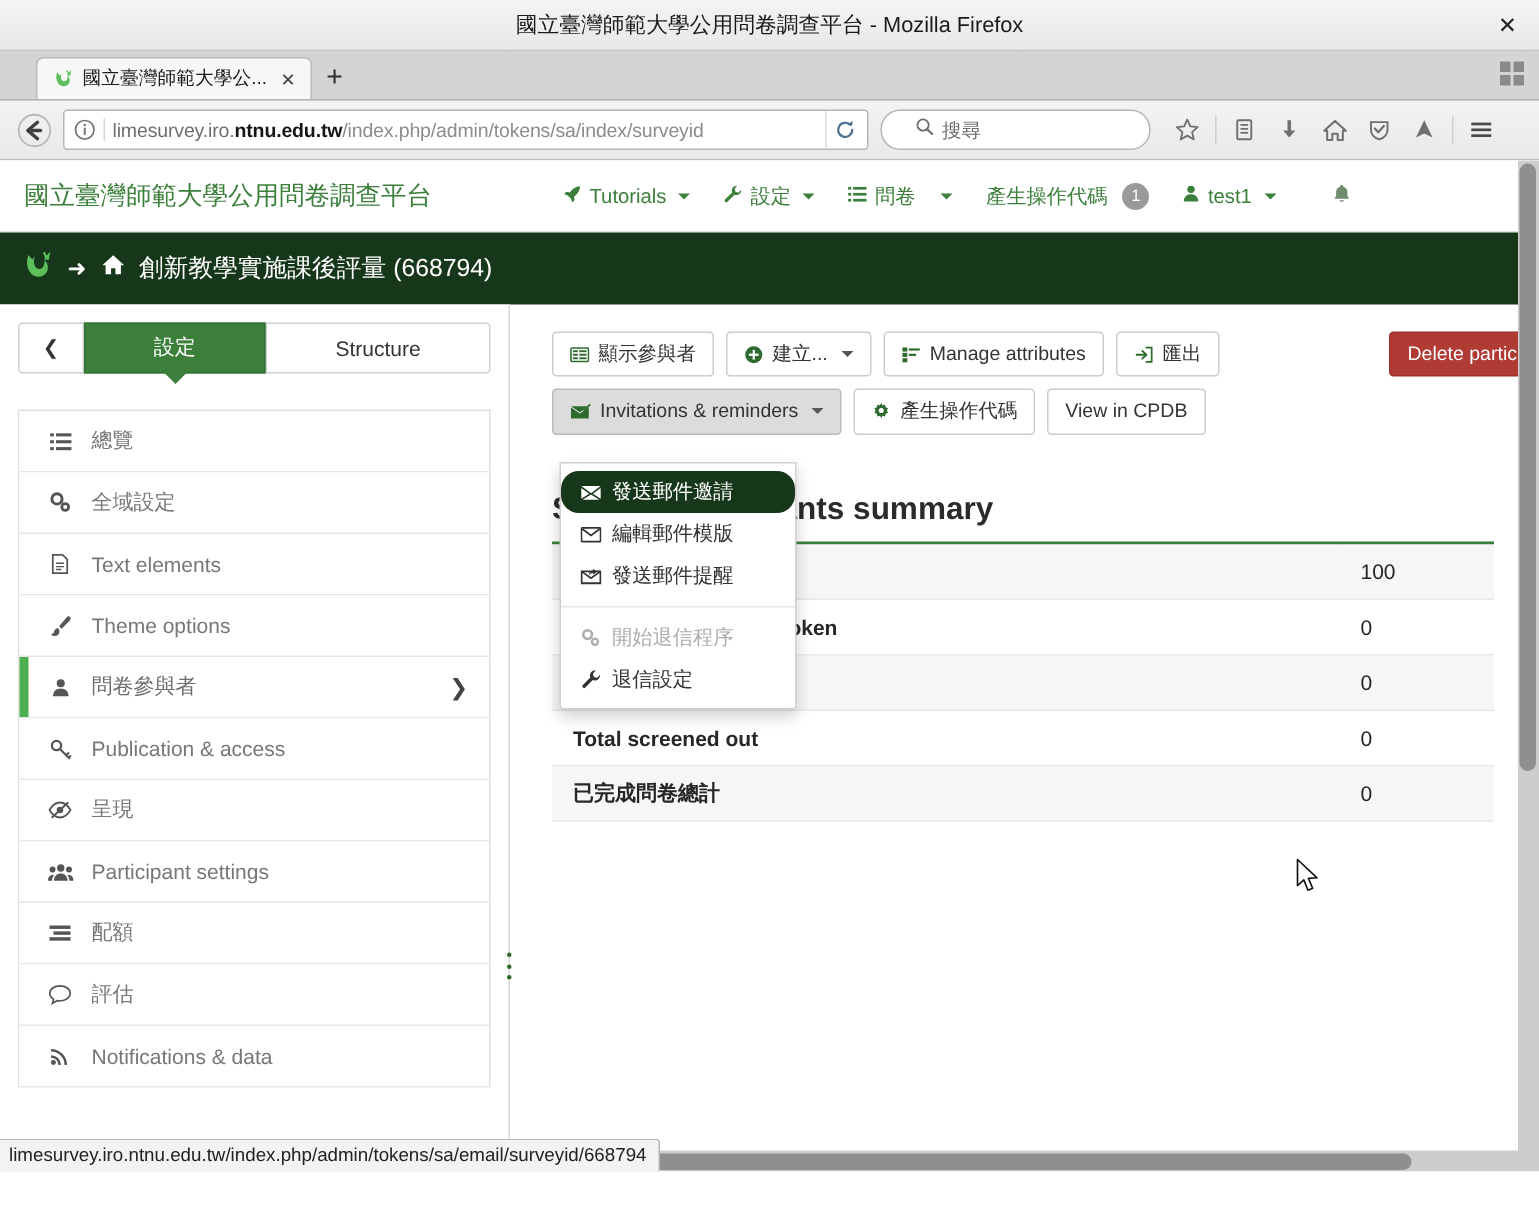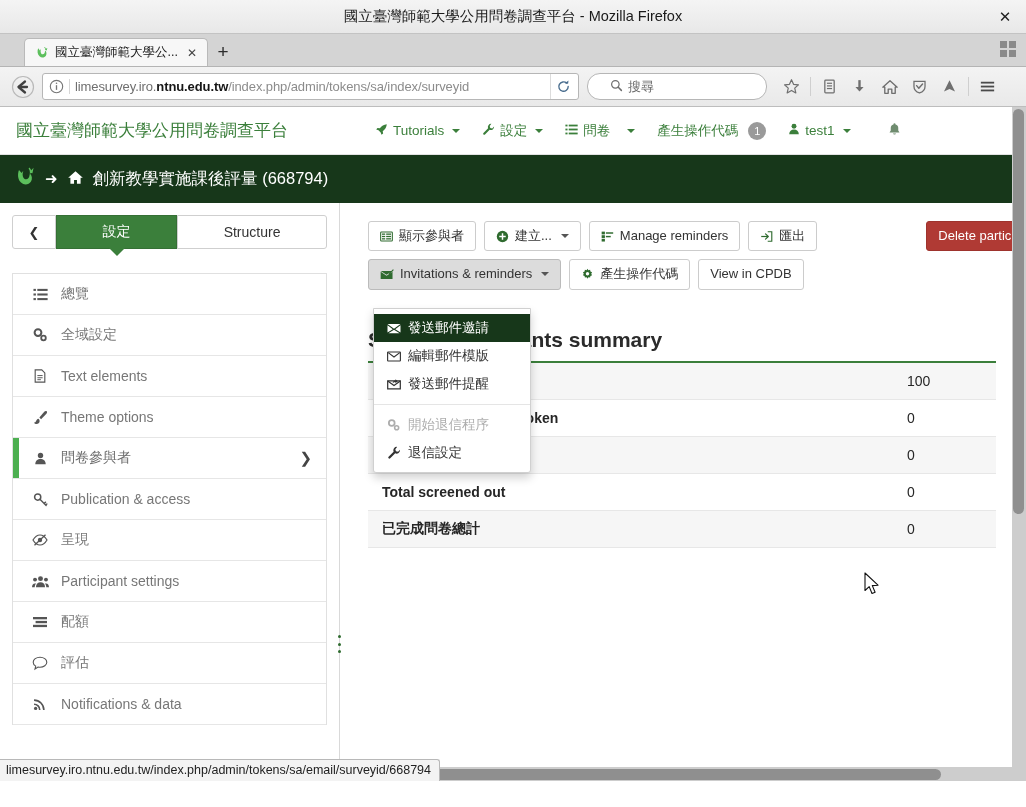--- a/index.html
+++ b/index.html
@@ -250,21 +250,21 @@
     border-radius: 0 0 3px 3px;
     box-shadow: 0 5px 10px rgba(0,0,0,.18);
     padding: 5px 0;
     z-index: 40;
   }
   .dd-item {
     display: flex; align-items: center; gap: 7px;
     padding: 5px 10px 5px 12px;
     font-size: 13.5px; color: #333; cursor: pointer; white-space: nowrap;
   }
-  .dd-item.highlight { background: #17371a; color: #fff; }
+  .dd-item.highlight { background: #17371a; color: #fff; border-radius: 12px; }
   .dd-item.disabled { color: #adadad; cursor: default; }
   .dd-item .ddi { width: 15px; display: inline-flex; justify-content: center; }
   .dd-divider { height: 1px; background: #e5e5e5; margin: 6px 0; }
 
   .cursor-arrow {
     position: absolute; left: 495px; top: 313px; z-index: 60;
     pointer-events: none;
   }
 
   .main-heading {
@@ -691,21 +691,21 @@
         <div class="btn">
           <span class="bi">
             <svg width="13" height="13" viewBox="0 0 16 16">
               <rect x="0.8" y="2" width="4" height="3.4" fill="#2f6b2f"></rect>
               <rect x="6" y="2.8" width="9" height="1.8" fill="#2f6b2f"></rect>
               <rect x="0.8" y="6.4" width="4" height="3.4" fill="#2f6b2f"></rect>
               <rect x="6" y="7.2" width="6" height="1.8" fill="#2f6b2f"></rect>
               <rect x="0.8" y="10.8" width="4" height="3.4" fill="#2f6b2f"></rect>
             </svg>
           </span>
-          <span>Manage reminders</span>
+          <span>Manage attributes</span>
         </div>
 
         <div class="btn">
           <span class="bi">
             <svg width="13" height="13" viewBox="0 0 16 16">
               <path d="M9.5 2.2 H14.5 V13.8 H9.5" fill="none" stroke="#2f6b2f" stroke-width="1.4"></path>
               <path d="M1.5 8 H10" stroke="#2f6b2f" stroke-width="1.5"></path>
               <path d="M6.8 4.8 L10.2 8 L6.8 11.2" fill="none" stroke="#2f6b2f" stroke-width="1.5" stroke-linecap="round" stroke-linejoin="round"></path>
             </svg>
           </span>

